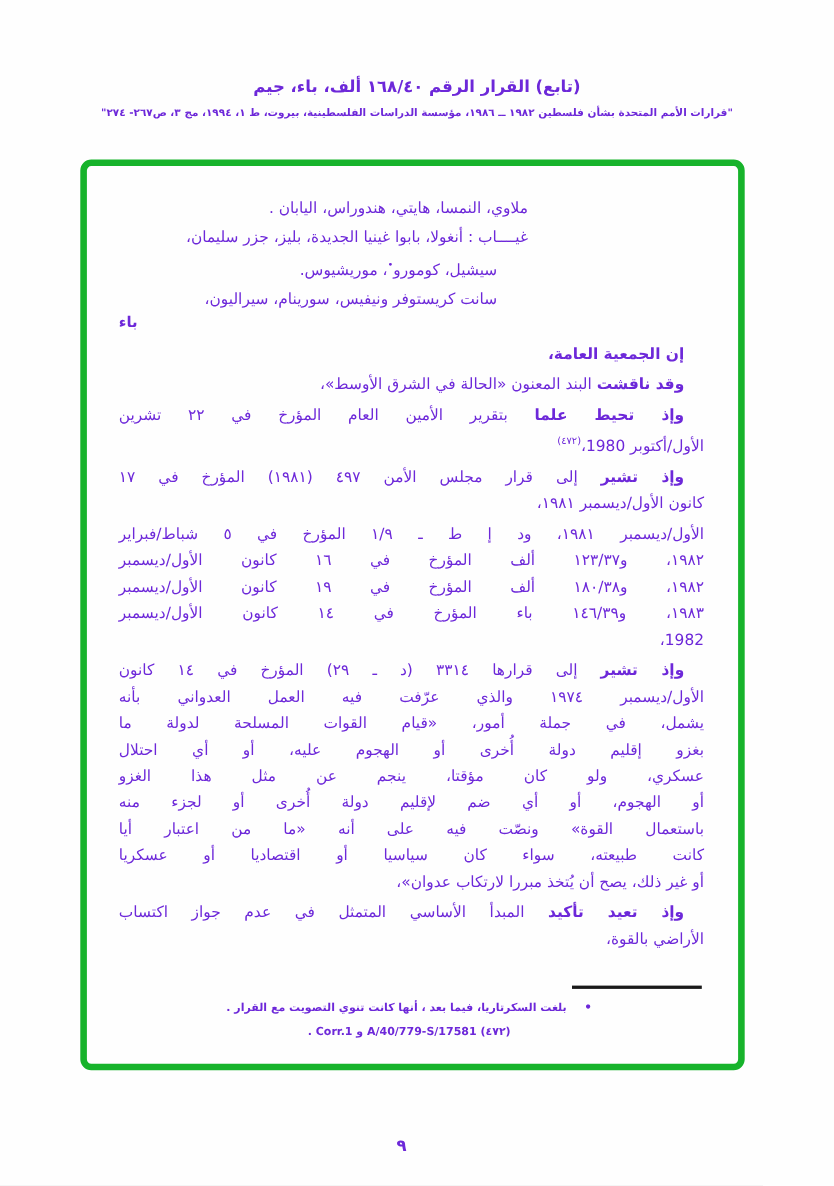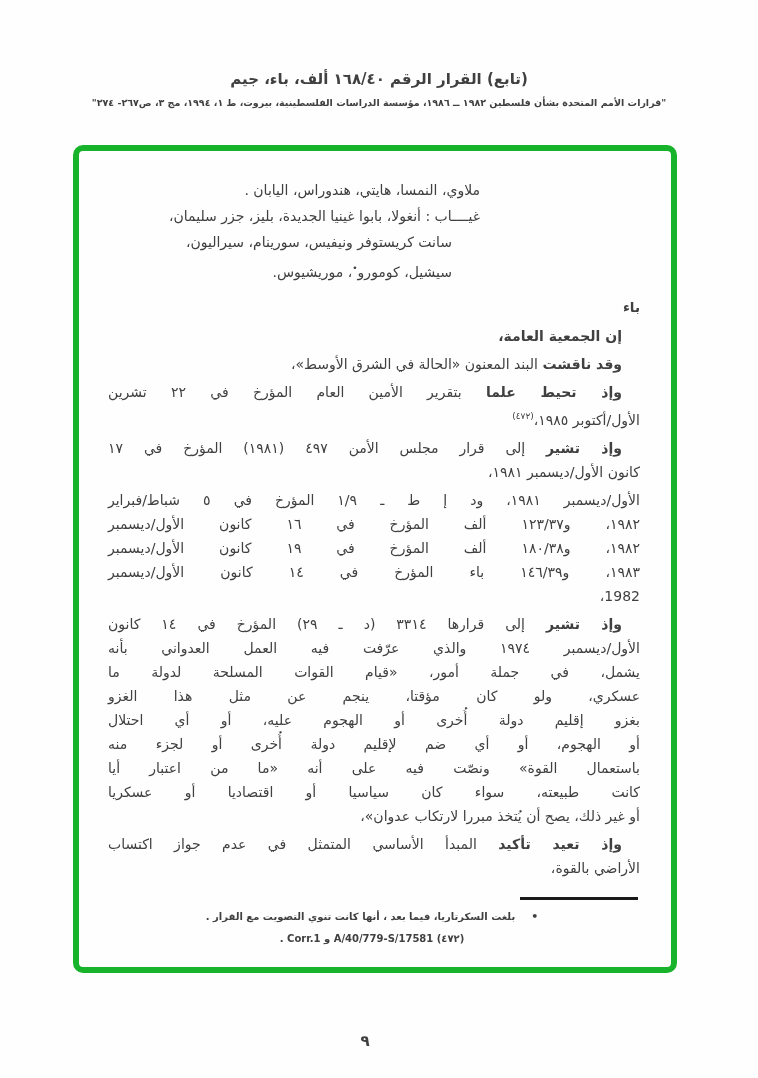--- a/index.html
+++ b/index.html
@@ -1,35 +1,35 @@
 <!DOCTYPE html>
 <html lang="ar"><head>
 <meta charset="utf-8">
 <style>
   html,body{margin:0;padding:0;background:#e8e8e8;}
   .page{
     position:relative;width:758px;height:1078px;background:#fefefe;
-    font-family:"DejaVu Sans",sans-serif;color:#404040;overflow:hidden;
+    font-family:"DejaVu Sans",sans-serif;color:#6d28d9;overflow:hidden;
   }
   .doc-header{position:absolute;top:0;left:0;width:758px;direction:rtl;}
   .doc-title{margin-top:70px;text-align:center;font-size:15px;font-weight:bold;letter-spacing:.2px;}
   .doc-source{margin-top:9px;text-align:center;font-size:9.5px;font-weight:bold;}
   .green-box{
     position:absolute;left:73px;top:145px;width:604px;height:828px;
     box-sizing:border-box;border:6px solid #17b32b;border-radius:10px;background:transparent;
   }
   .content{
     position:absolute;top:0;left:0;right:0;bottom:0;
     padding:26px 31px 0 29px;direction:rtl;font-size:14px;
   }
   .vote-block{margin-right:160px;}
   .vote-line{line-height:26px;text-align:right;white-space:nowrap;}
   .vl3,.vl4{margin-right:28px;}
   .ref{font-size:9px;vertical-align:6px;}
-  .section-heading{margin-top:14px;margin-bottom:9px;text-align:right;font-size:13.5px;font-weight:bold;}
+  .section-heading{margin-bottom:9px;text-align:left;font-size:13.5px;font-weight:bold;}
   .para{margin-top:4px;}
   .bline{line-height:24px;text-align:justify;text-align-last:justify;}
   .bline.last{text-align-last:right;}
   .bline.first{text-indent:18px;}
   .bline b{font-weight:bold;}
   .fnotes{position:absolute;left:31px;right:31px;bottom:14px;direction:rtl;}
   .fn-rule{width:118px;height:3px;background:#1a1a1a;margin-left:auto;margin-right:2px;margin-bottom:9px;}
   .fn-line{font-size:10px;font-weight:bold;line-height:15px;text-align:center;margin-bottom:7px;padding-right:6px;}
   .fn-bullet{display:inline-block;margin-left:16px;font-size:11px;}
   .page-number{position:absolute;bottom:28px;left:0;width:730px;text-align:center;font-size:15px;font-weight:bold;}
@@ -43,58 +43,58 @@
     <div class="doc-title">(تابع) القرار الرقم ١٦٨/٤٠ ألف، باء، جيم</div>
     <div class="doc-source">"قرارات الأمم المتحدة بشأن فلسطين ١٩٨٢ ــ ١٩٨٦، مؤسسة الدراسات الفلسطينية، بيروت، ط ١، ١٩٩٤، مج ٣، ص٢٦٧- ٢٧٤"</div>
   </div>
 
   <div class="green-box" style="border-color: rgb(23, 179, 43);">
     <div class="content">
 
       <div class="vote-block">
         <div class="vote-line vl1">ملاوي، النمسا، هايتي، هندوراس، اليابان .</div>
         <div class="vote-line vl2">غيــــاب : أنغولا، بابوا غينيا الجديدة، بليز، جزر سليمان،</div>
+        <div class="vote-line vl4"><span>سيشيل، كومورو</span><sup class="ref">•</sup><span>، موريشيوس.</span></div>
         <div class="vote-line vl3">سانت كريستوفر ونيفيس، سورينام، سيراليون،</div>
-        <div class="vote-line vl4"><span>سيشيل، كومورو</span><sup class="ref">•</sup><span>، موريشيوس.</span></div>
       </div>
 
       <div class="section-heading">باء</div>
 
       <div class="para">
         <div class="bline first last"><b>إن الجمعية العامة،</b></div>
       </div>
 
       <div class="para">
         <div class="bline first last"><b>وقد ناقشت</b><span> البند المعنون «الحالة في الشرق الأوسط»،</span></div>
       </div>
 
       <div class="para">
         <div class="bline first"><b>وإذ تحيط علما</b><span> بتقرير الأمين العام المؤرخ في ٢٢ تشرين</span></div>
-        <div class="bline last"><span>الأول/أكتوبر ١٩٨٥،</span><sup class="ref">(٤٧٢)</sup></div>
+        <div class="bline last"><span>الأول/أكتوبر 1980،</span><sup class="ref">(٤٧٢)</sup></div>
       </div>
 
       <div class="para">
         <div class="bline first"><b>وإذ تشير</b><span> إلى قرار مجلس الأمن ٤٩٧ (١٩٨١) المؤرخ في ١٧</span></div>
         <div class="bline last">كانون الأول/ديسمبر ١٩٨١،</div>
       </div>
 
       <div class="para">
         <div class="bline">الأول/ديسمبر ١٩٨١، ود إ ط ـ ١/٩ المؤرخ في ٥ شباط/فبراير</div>
         <div class="bline">١٩٨٢، و١٢٣/٣٧ ألف المؤرخ في ١٦ كانون الأول/ديسمبر</div>
         <div class="bline">١٩٨٢، و١٨٠/٣٨ ألف المؤرخ في ١٩ كانون الأول/ديسمبر</div>
         <div class="bline">١٩٨٣، و١٤٦/٣٩ باء المؤرخ في ١٤ كانون الأول/ديسمبر</div>
         <div class="bline last">1982،</div>
       </div>
 
       <div class="para">
         <div class="bline first"><b>وإذ تشير</b><span> إلى قرارها ٣٣١٤ (د ـ ٢٩) المؤرخ في ١٤ كانون</span></div>
         <div class="bline">الأول/ديسمبر ١٩٧٤ والذي عرّفت فيه العمل العدواني بأنه</div>
         <div class="bline">يشمل، في جملة أمور، «قيام القوات المسلحة لدولة ما</div>
+        <div class="bline">بغزو إقليم دولة أُخرى أو الهجوم عليه، أو أي احتلال</div>
         <div class="bline">عسكري، ولو كان مؤقتا، ينجم عن مثل هذا الغزو</div>
-        <div class="bline">بغزو إقليم دولة أُخرى أو الهجوم عليه، أو أي احتلال</div>
         <div class="bline">أو الهجوم، أو أي ضم لإقليم دولة أُخرى أو لجزء منه</div>
         <div class="bline">باستعمال القوة» ونصّت فيه على أنه «ما من اعتبار أيا</div>
         <div class="bline">كانت طبيعته، سواء كان سياسيا أو اقتصاديا أو عسكريا</div>
         <div class="bline last">أو غير ذلك، يصح أن يُتخذ مبررا لارتكاب عدوان»،</div>
       </div>
 
       <div class="para">
         <div class="bline first"><b>وإذ تعيد تأكيد</b><span> المبدأ الأساسي المتمثل في عدم جواز اكتساب</span></div>
         <div class="bline last">الأراضي بالقوة،</div>
       </div>

